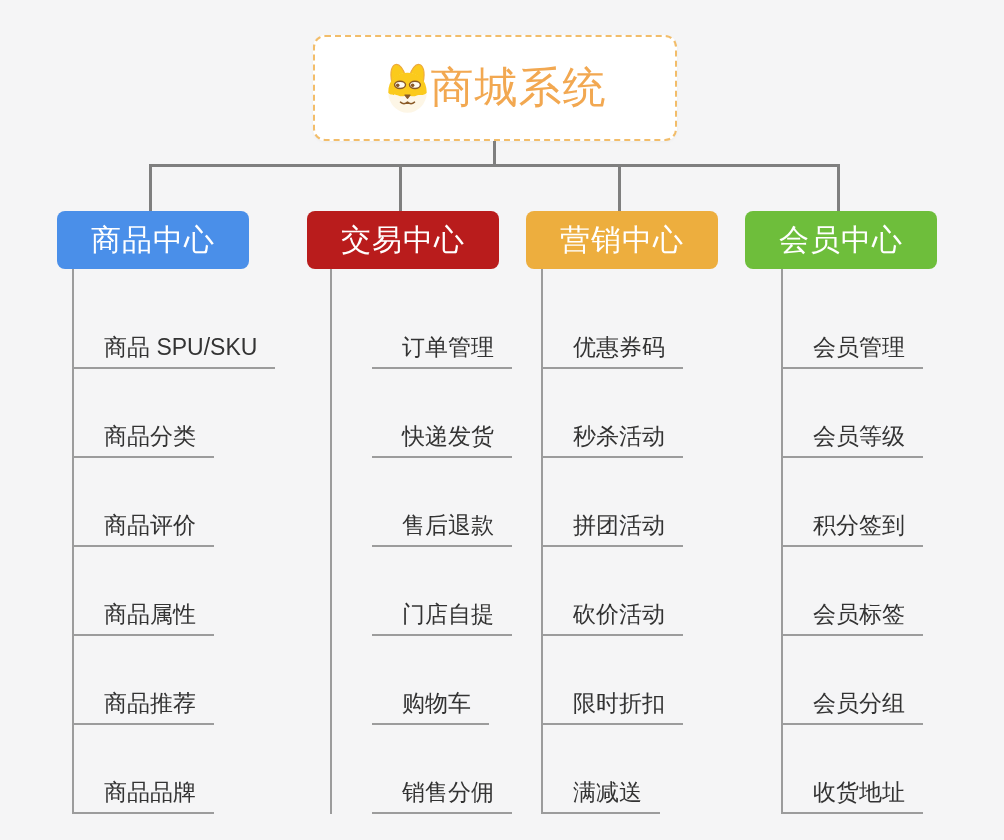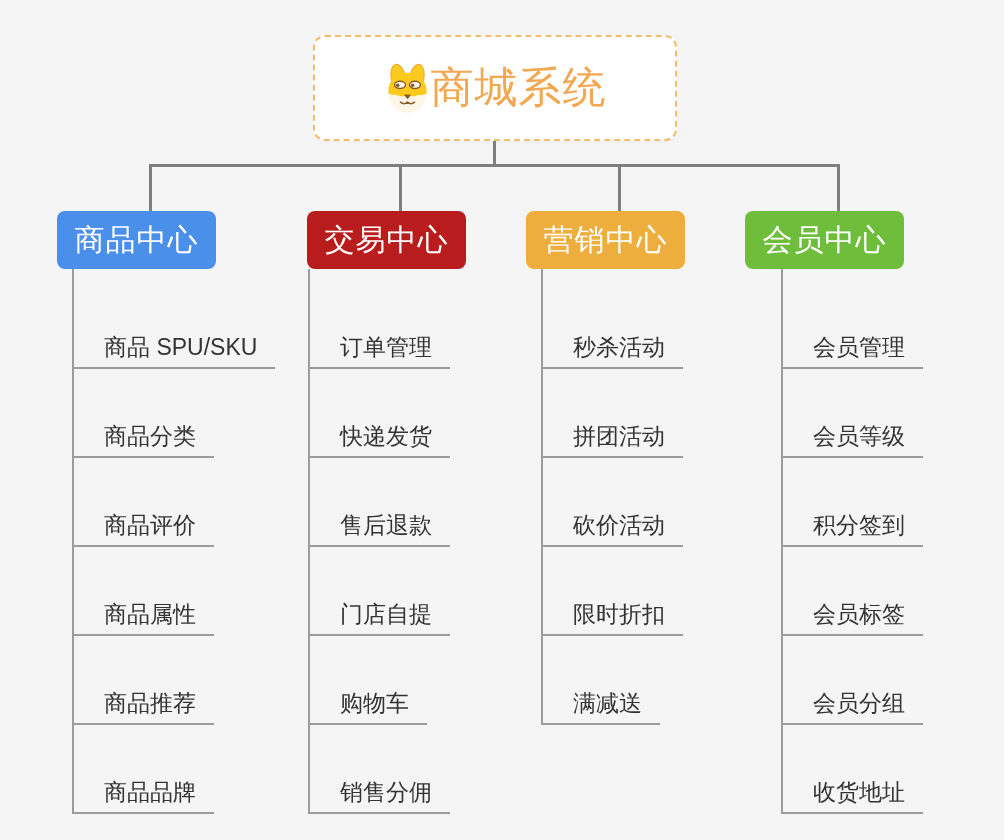--- a/index.html
+++ b/index.html
@@ -37,21 +37,21 @@
 
   
   .conn { position: absolute; background: #7f7f7f; }
   .conn.v { width: 3px; }
   .conn.h { height: 3px; }
 
   
   .branch-header {
     position: absolute;
     top: 211px;
-    width: 159px; height: 58px;
+    width: 192px; height: 58px;
     border-radius: 8px;
     color: #ffffff;
     font-size: 30px;
     letter-spacing: 1px;
     line-height: 58px;
     text-align: center;
     white-space: nowrap;
   }
 
   
@@ -132,21 +132,21 @@
         <span class="leaf">商品属性</span>
       </div>
     <div class="leaf-row">
         <span class="leaf">商品推荐</span>
       </div>
     <div class="leaf-row">
         <span class="leaf">商品品牌</span>
       </div>
   </div>
 
-  <div class="branch-column" style="left:308px;">
+  <div class="branch-column" style="left:330px;padding-left:40px;">
     <div class="leaf-row">
         <span class="leaf">订单管理</span>
       </div>
     <div class="leaf-row">
         <span class="leaf">快递发货</span>
       </div>
     <div class="leaf-row">
         <span class="leaf">售后退款</span>
       </div>
     <div class="leaf-row">
@@ -155,20 +155,23 @@
     <div class="leaf-row">
         <span class="leaf">购物车</span>
       </div>
     <div class="leaf-row">
         <span class="leaf">销售分佣</span>
       </div>
   </div>
 
   <div class="branch-column" style="left:541px;">
     <div class="leaf-row">
+        <span class="leaf">优惠券码</span>
+      </div>
+    <div class="leaf-row">
         <span class="leaf">秒杀活动</span>
       </div>
     <div class="leaf-row">
         <span class="leaf">拼团活动</span>
       </div>
     <div class="leaf-row">
         <span class="leaf">砍价活动</span>
       </div>
     <div class="leaf-row">
         <span class="leaf">限时折扣</span>

